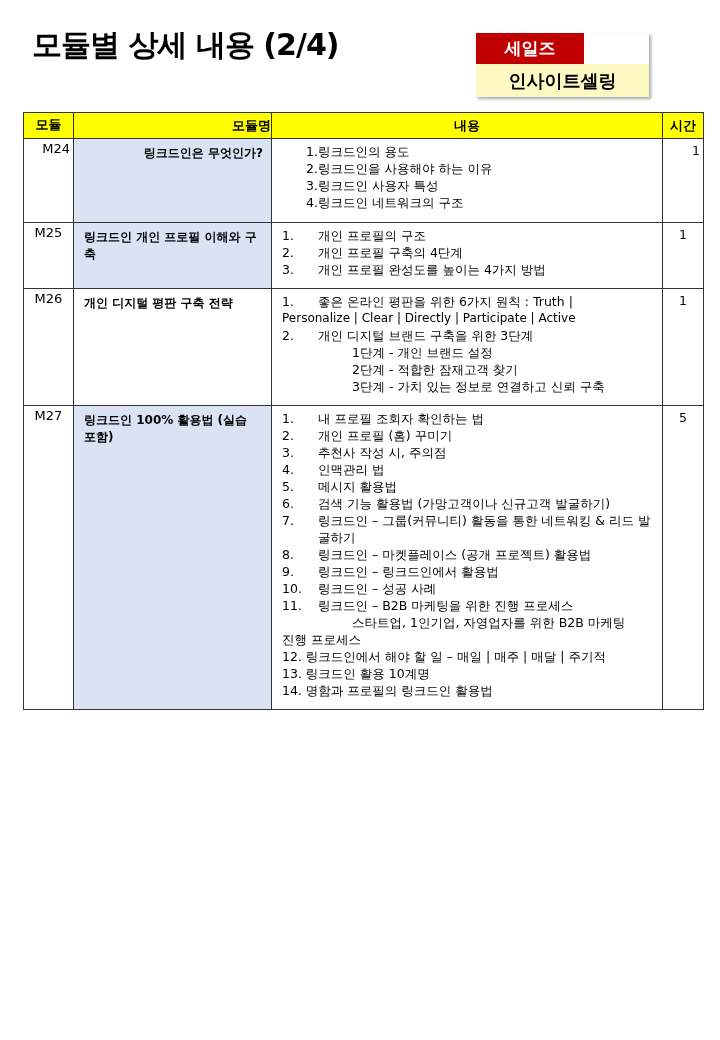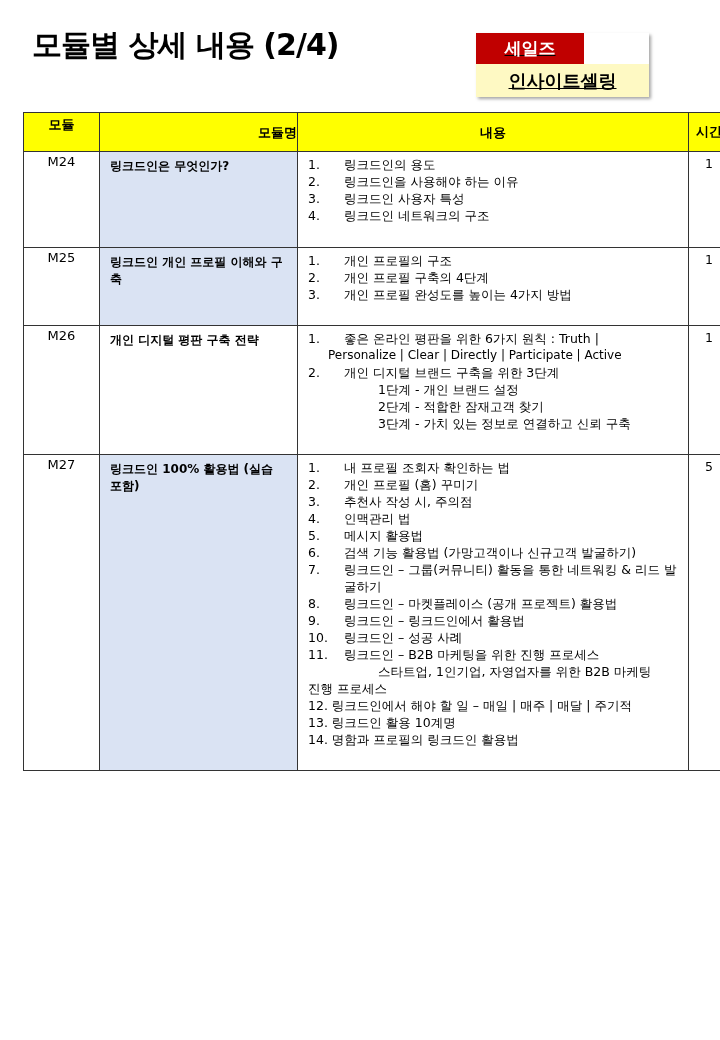--- a/index.html
+++ b/index.html
@@ -1,40 +1,40 @@
 <!DOCTYPE html>
 <html><head>
 <meta charset="utf-8">
 <style>
   html, body { margin:0; padding:0; background:#ffffff; }
   body { width:720px; height:1040px; position:relative; overflow:hidden;
          font-family:"DejaVu Sans", "Liberation Sans", sans-serif; color:#000; }
   .title { position:absolute; left:32px; top:25px; font-size:30px; font-weight:bold;
            letter-spacing:-1px; font-family:"DejaVu Sans", sans-serif; }
   .badge { position:absolute; left:476px; top:33px; width:173px; height:64px;
-           box-shadow:2px 2px 3px rgba(0,0,0,0.35);text-decoration:underline; }
+           box-shadow:2px 2px 3px rgba(0,0,0,0.35); }
   .badge-top { display:flex; height:31px; }
   .badge-red { width:108px; background:#c00000; color:#fff; font-weight:bold; font-size:17px;
                display:flex; align-items:center; justify-content:center; }
   .badge-purple { flex:1; background:#7030a0; color:#fff; font-weight:bold; font-size:17px;
                   display:flex; align-items:center; justify-content:center; }
   .badge-bottom { height:33px; background:#fef9c3; color:#000; font-weight:bold; font-size:18px;
                   display:flex; align-items:center; justify-content:center; }
 
   table.modules { position:absolute; left:23px; top:112px; border-collapse:collapse;
                   width:675px; table-layout:fixed; font-size:12.5px; }
-  table.modules td, table.modules th { border:1.5px solid #333; vertical-align:top; padding:16px; }
+  table.modules td, table.modules th { border:1.5px solid #333; vertical-align:top; padding:3px; }
   table.modules th { background:#ffff00; font-weight:bold; font-size:13px; height:20px;
                      text-align:center; vertical-align:middle; }
   .c-id { width:43px; text-align:center; font-size:13px; padding-top:2px !important; }
   .c-name { width:197px; font-weight:bold; font-size:12px; padding:6px 8px 0 10px !important; line-height:17px; }
   .c-name.blue { background:#dae3f3; }
   .c-content { width:390px; padding:4px 6px 4px 10px !important; line-height:17px; }
   .c-hours { width:40px; text-align:center; padding-top:4px !important; }
-  .r-m24 td { height:75px; }
+  .r-m24 td { height:75px;text-align:right; }
   .r-m25 td { height:57px; }
   .r-m26 td { height:108px; }
   .r-m27 td { height:295px; }
   .li { display:flex; }
   .li .num { width:36px; flex:none; }
   .sub { padding-left:70px; }
   .flat { }
   .subwide { padding-left:70px; }
 </style>
 </head>
@@ -103,21 +103,21 @@
   </tr>
 
   <tr class="r-m26">
     <td class="c-id">M26</td>
     <td class="c-name">개인 디지털 평판 구축 전략</td>
     <td class="c-content">
       <div class="li">
             <span class="num">1.</span>
             <span>좋은 온라인 평판을 위한 6가지 원칙 : Truth |</span>
           </div>
-      <div class="flat" style="font-size:12px;margin-left:20px;">Personalize | Clear | Directly | Participate | Active</div>
+      <div class="flat" style="font-size:12px;">Personalize | Clear | Directly | Participate | Active</div>
       <div class="li">
             <span class="num">2.</span>
             <span>개인 디지털 브랜드 구축을 위한 3단계</span>
           </div>
       <div class="sub">1단계 - 개인 브랜드 설정</div>
       <div class="sub">2단계 - 적합한 잠재고객 찾기</div>
       <div class="sub">3단계 - 가치 있는 정보로 연결하고 신뢰 구축</div>
     </td>
     <td class="c-hours">1</td>
   </tr>

